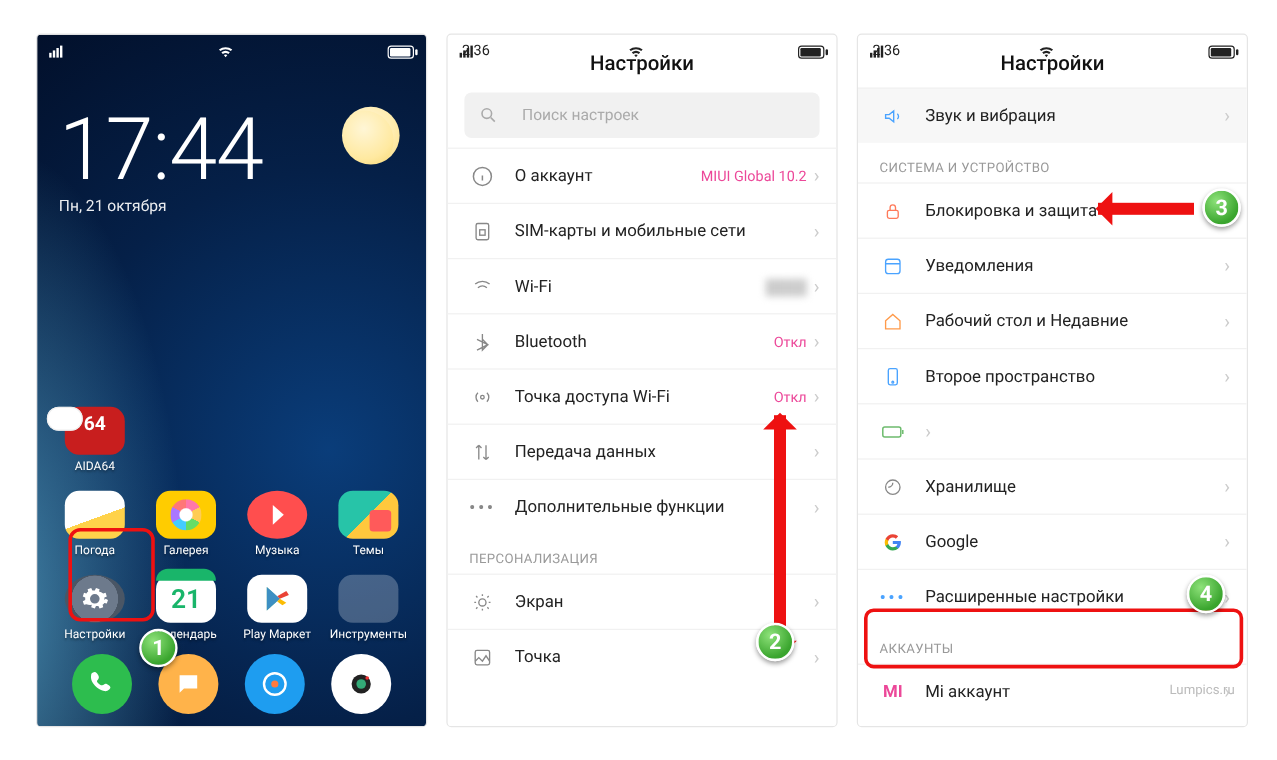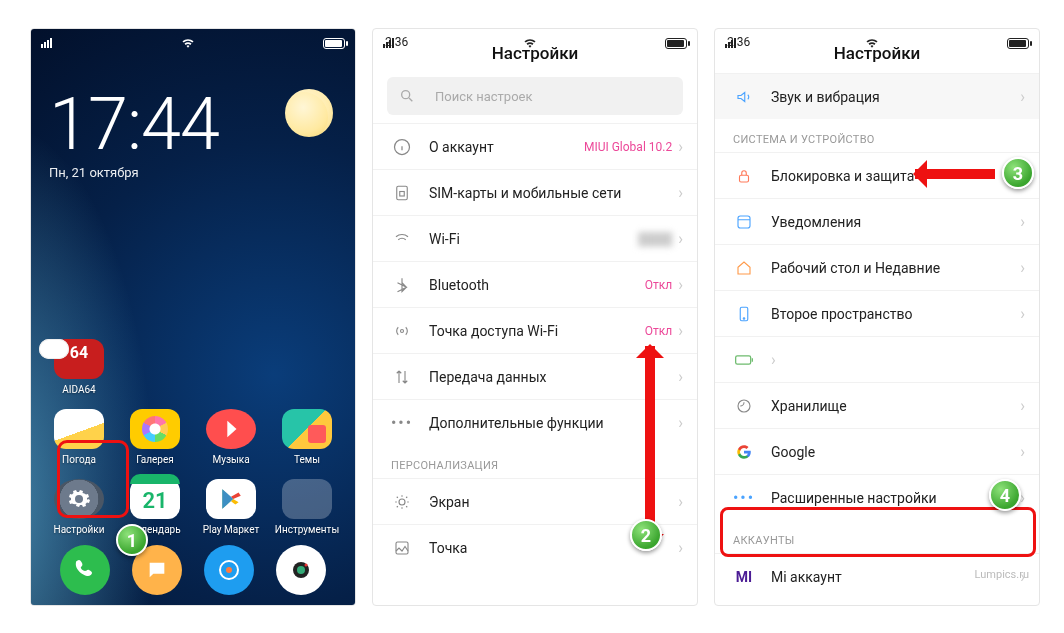--- a/index.html
+++ b/index.html
@@ -461,21 +461,21 @@
       <span class="chev">›</span>
   </div>
   <div class="row">
     <span class="row-ico" style="color:#4aa3ff;font-size:16px;letter-spacing:2px">•••</span>
     <span class="row-label">Расширенные настройки</span>
       <span class="chev">›</span>
   </div>
 
   <div class="section-hdr">АККАУНТЫ</div>
   <div class="row">
-    <span class="row-ico" style="color:#4c1d95;font-weight:bold;font-size:14px">MI</span>
+    <span class="row-ico" style="color:#ec4899;font-weight:bold;font-size:14px">MI</span>
     <span class="row-label">Mi аккаунт</span>
       <span class="chev">›</span>
   </div>
 
   <div class="arrow-h"></div>
   <div class="marker m3">3</div>
   <div class="hl-red hl4"></div>
   <div class="marker m4">4</div>
   <div class="watermark">Lumpics.ru</div>
 </div>

